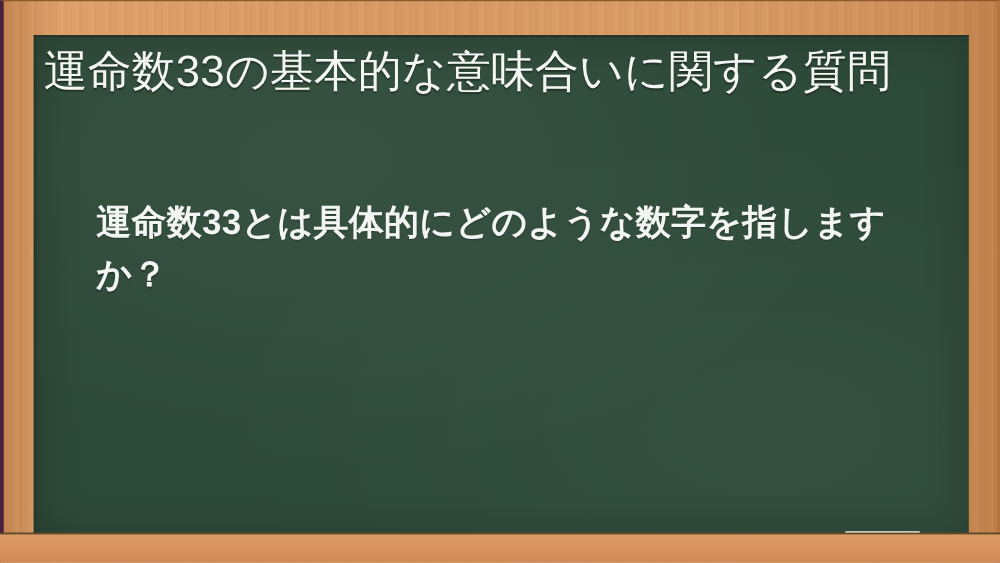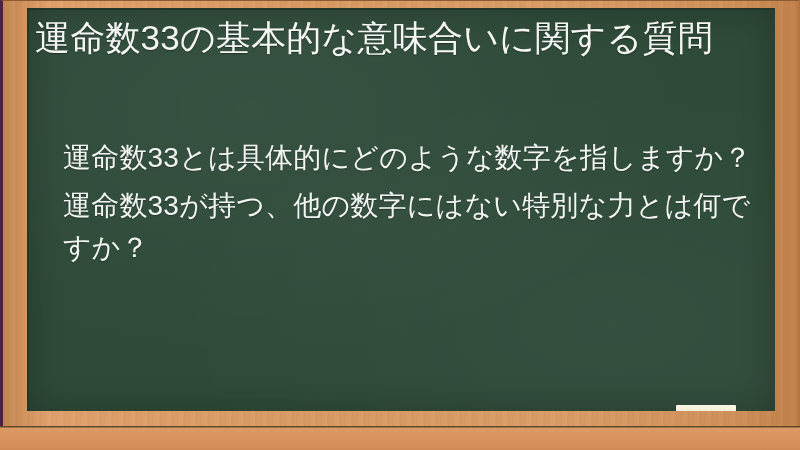--- a/index.html
+++ b/index.html
@@ -53,21 +53,21 @@
     border-right: 2px solid #b8743f;
     border-bottom: 1px solid #b8743f;
     box-sizing: border-box;
     pointer-events: none;
   }
 
   
   #board {
     position: absolute;
     left: 27px;
-    top: 8px;
+    top: 28px;
     width: 748px;
     height: 403px;
     box-sizing: border-box;
     background:
       radial-gradient(ellipse at 30% 25%, rgba(255,255,255,0.045) 0%, rgba(255,255,255,0) 60%),
       radial-gradient(ellipse at 78% 78%, rgba(255,255,255,0.03) 0%, rgba(255,255,255,0) 55%),
       #2e4a39;
     border-top: 2px solid #24362a;
     border-left: 2px solid #25382c;
     box-shadow: inset 0 0 34px rgba(0,0,0,0.22);
@@ -95,23 +95,23 @@
     top: 127px;
     width: 700px;
     margin: 0;
     padding: 0;
     list-style: none;
   }
   .question-item {
     color: #f2f5f1;
     font-size: 28px;
     line-height: 42px;
-    font-weight: 400;
+    font-weight: 700;
     letter-spacing: 0.2px;
-    margin: 0 0 6px 3px;
+    margin: 0 0 6px 17px;
     text-shadow: 0 1px 1px rgba(0,0,0,0.3);
   }
 
   
   #chalk-stick {
     position: absolute;
     left: 647px;
     top: 395px;
     width: 60px;
     height: 9px;
@@ -137,21 +137,20 @@
 
   <div id="frame-wood"></div>
   <div id="frame-edge"></div>
 
   <div id="board">
 
     <div id="board-title">運命数33の基本的な意味合いに関する質問</div>
 
     <ul id="question-list">
       <li class="question-item">運命数33とは具体的にどのような数字を指しますか？</li>
-      <li class="question-item">運命数33が持つ、他の数字にはない特別な力とは何ですか？</li>
     </ul>
 
     <div id="chalk-stick"></div>
 
   </div>
 
   <div id="chalk-ledge"></div>
 
 </div>
 

